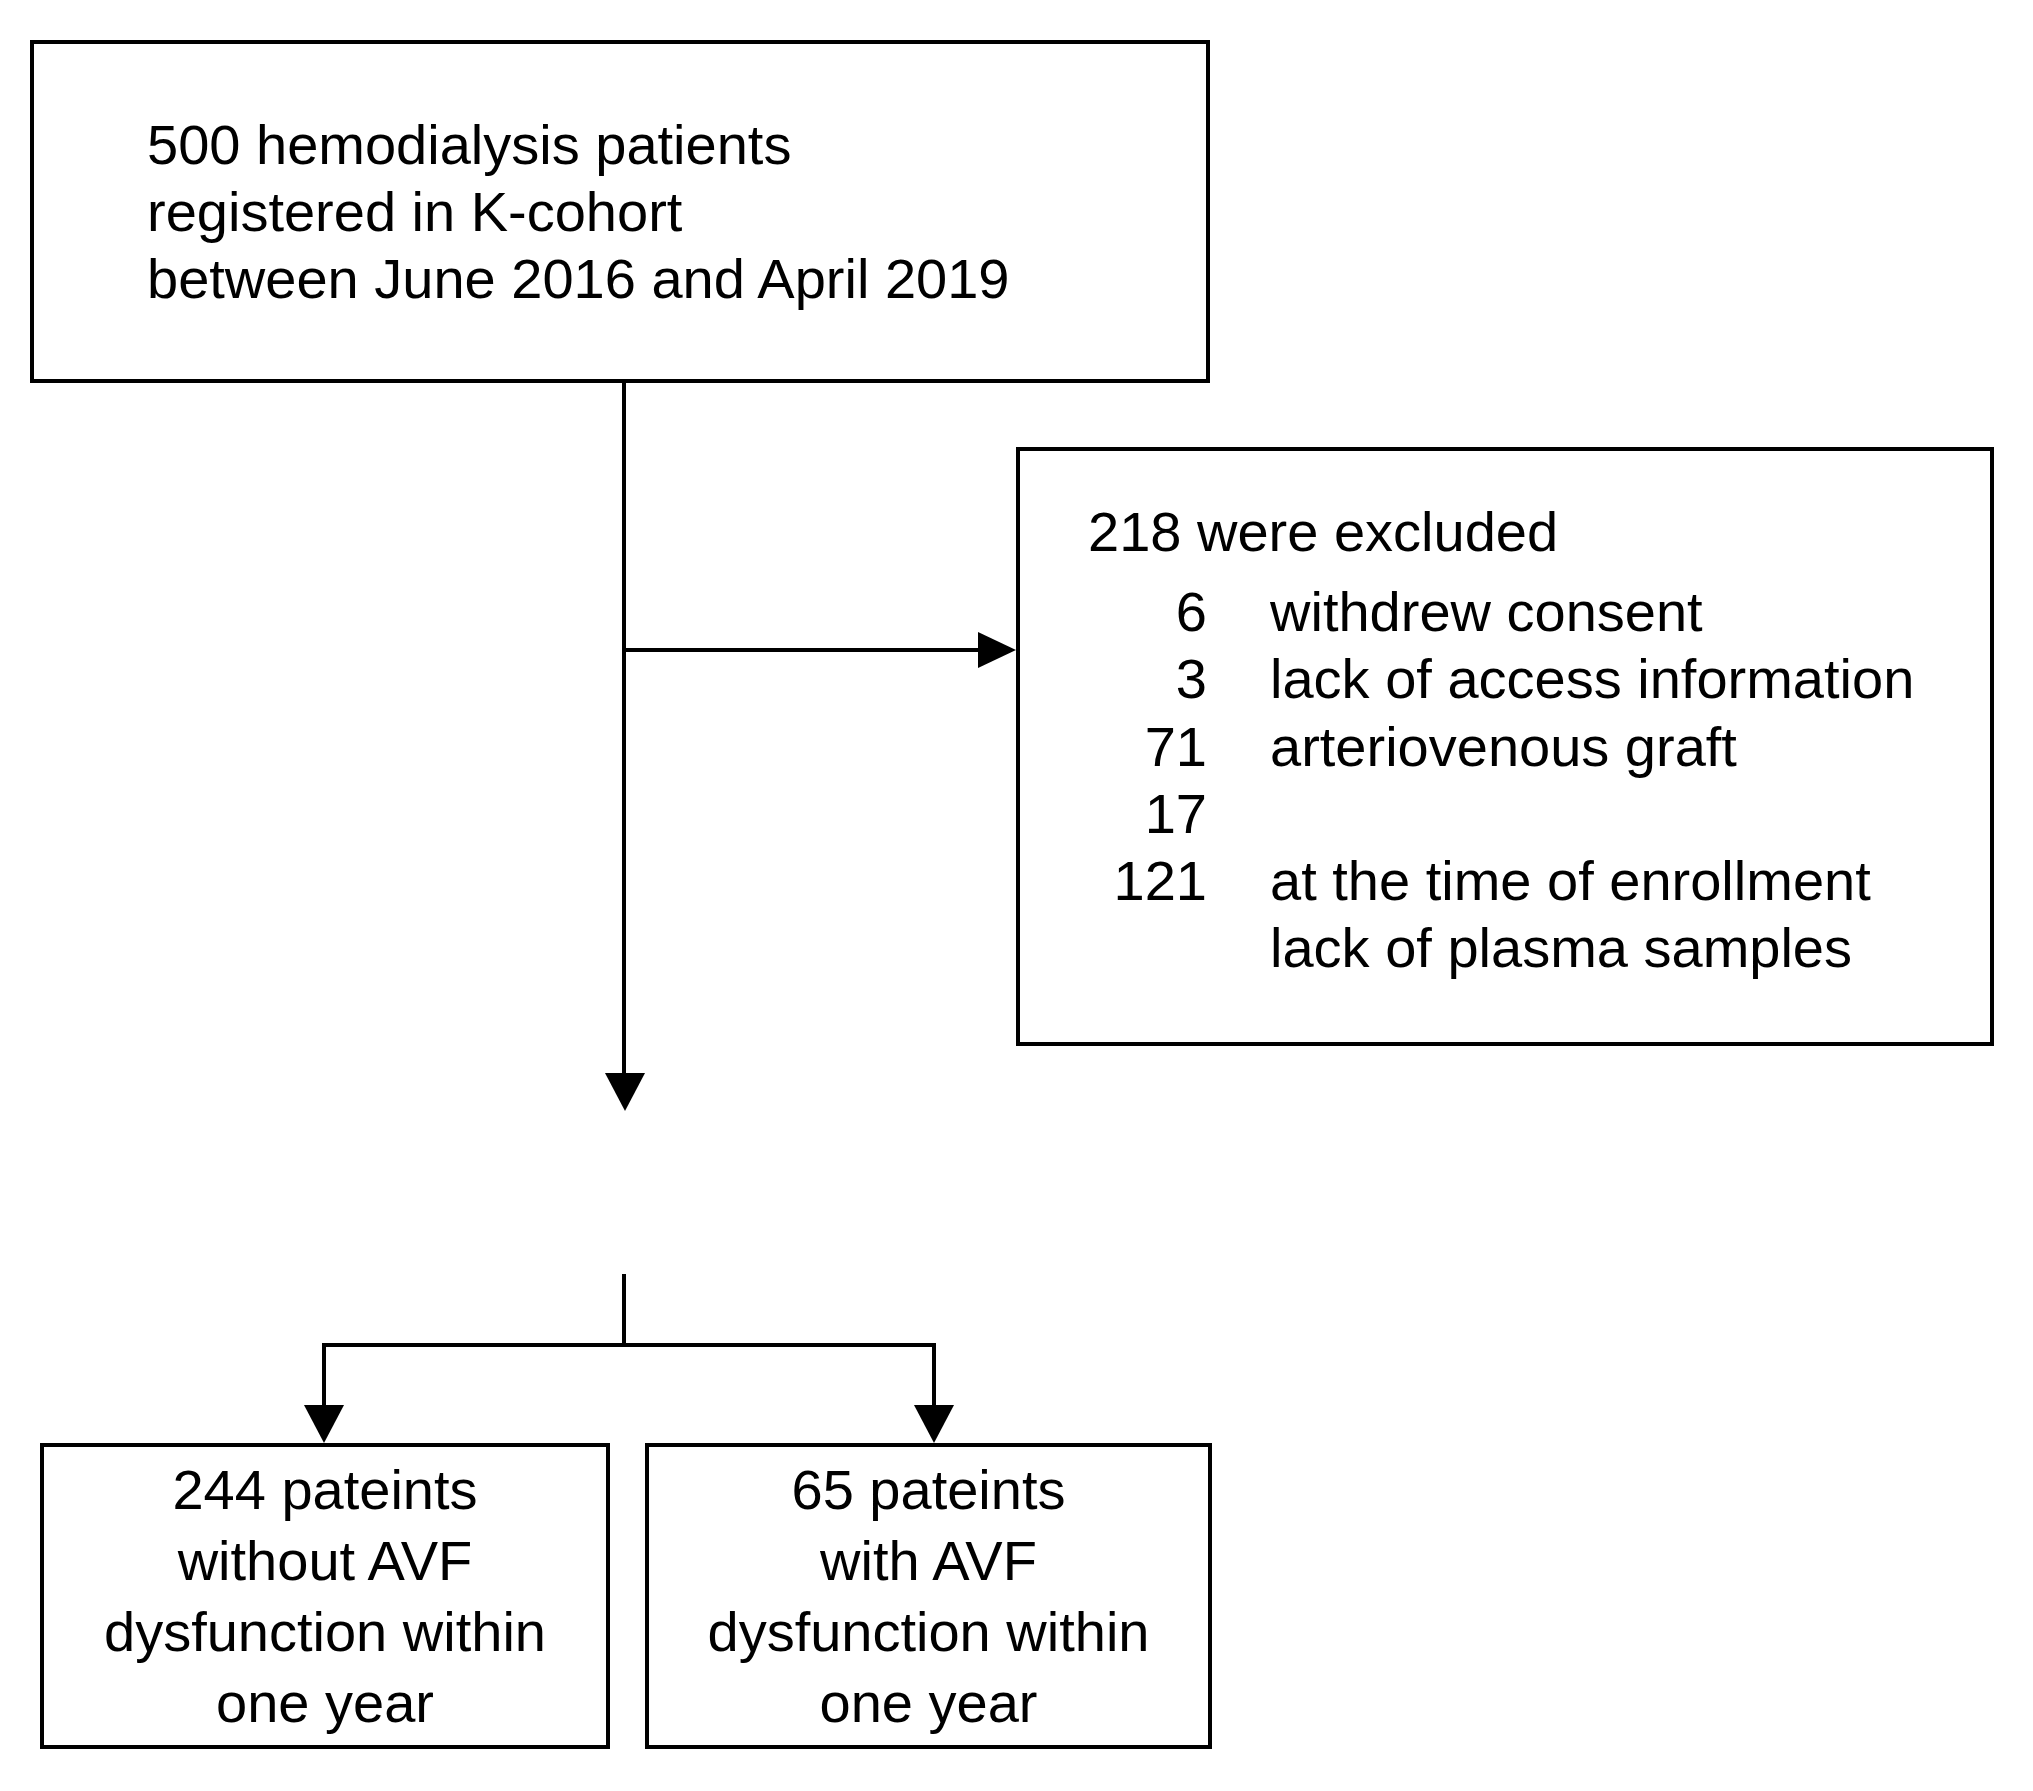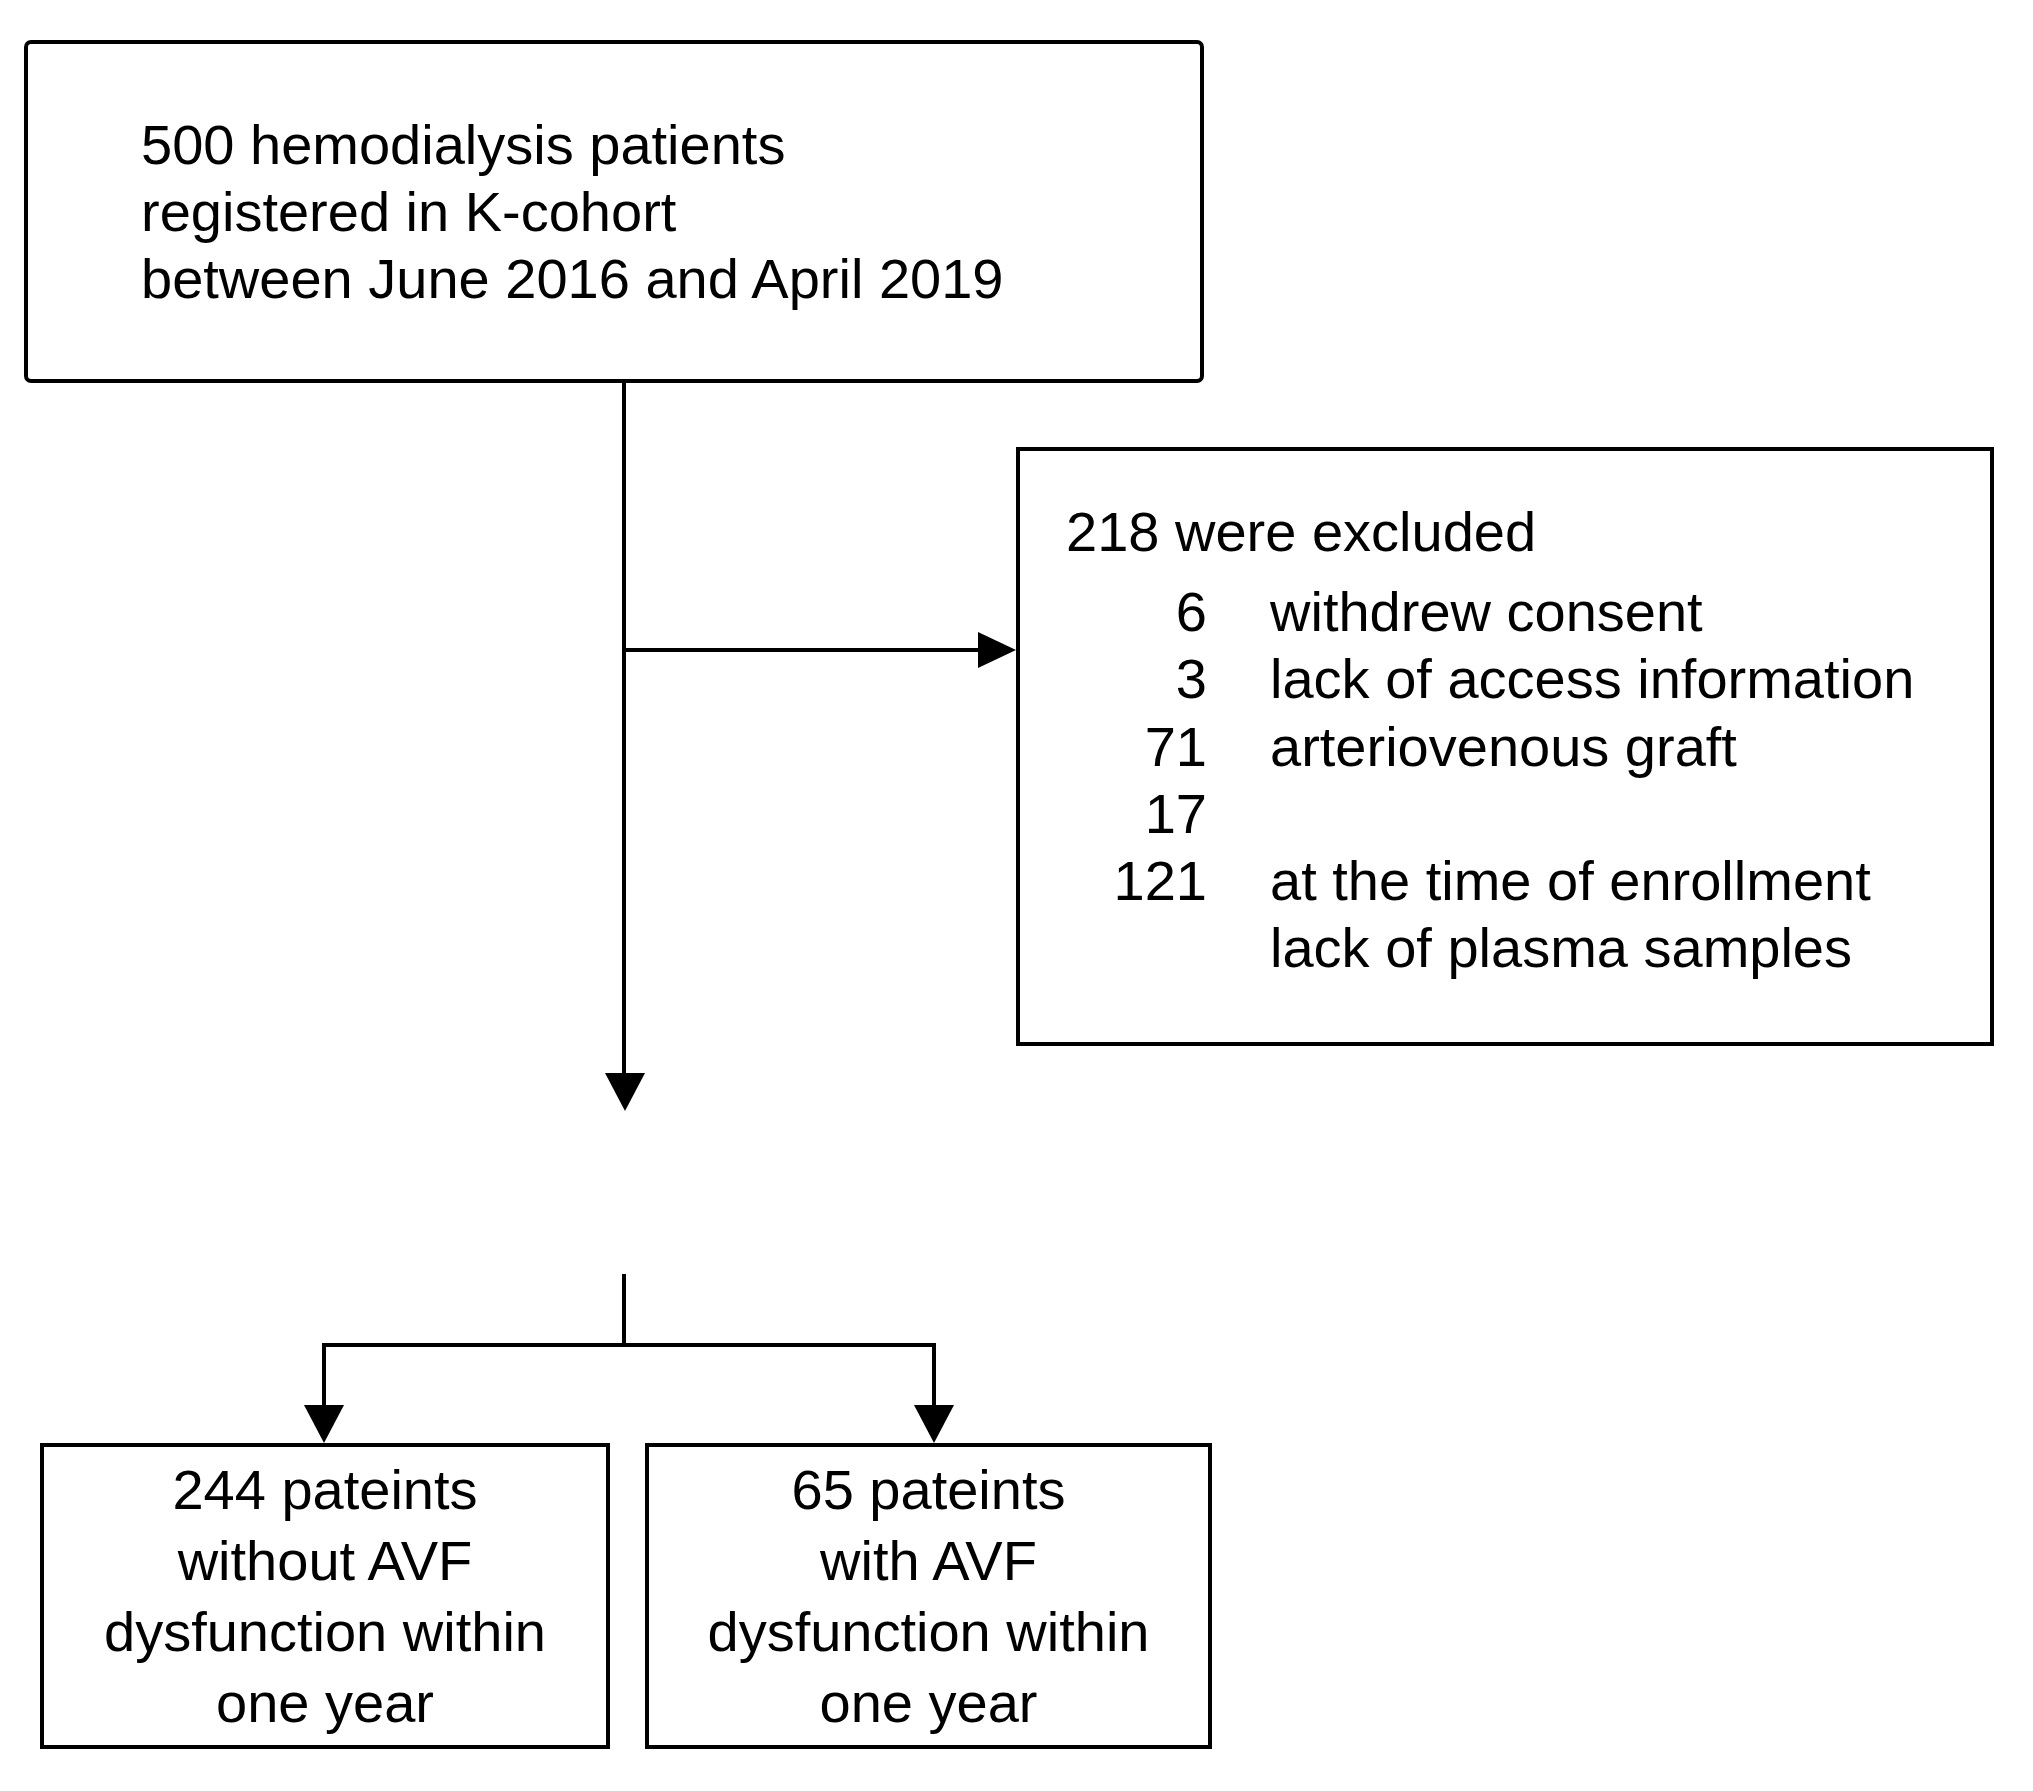--- a/index.html
+++ b/index.html
@@ -25,31 +25,30 @@
   }
   .pre { white-space: pre-line; }
   .center-box {
     display: flex;
     align-items: center;
     justify-content: center;
     text-align: center;
   }
   
   #cohort-box {
-    left: 24px; top: 40px; width: 1180px; height: 343px;
+    left: 30px; top: 40px; width: 1180px; height: 343px;
     display: flex; align-items: center;
     padding-left: 113px;
-    border-radius: 7px;
   }
   
   #excluded-box {
     left: 1016px; top: 447px; width: 978px; height: 599px;
     padding: 47px 9.4px 0 46px;
   }
-  .ex-title { margin-bottom: 13px; }
+  .ex-title { margin-bottom: 13px; margin-left: 22px; }
   .ex-row { display: flex; }
   .ex-num { width: 141px; text-align: right; flex: none; }
   .ex-reason { margin-left: 63px; white-space: nowrap; }
   
   #avf-box {
     left: 247px; top: 1110px; width: 756px; height: 164px;
   }
   
   #no-dysfunction-box {
     left: 40px; top: 1443px; width: 570px; height: 306px;

